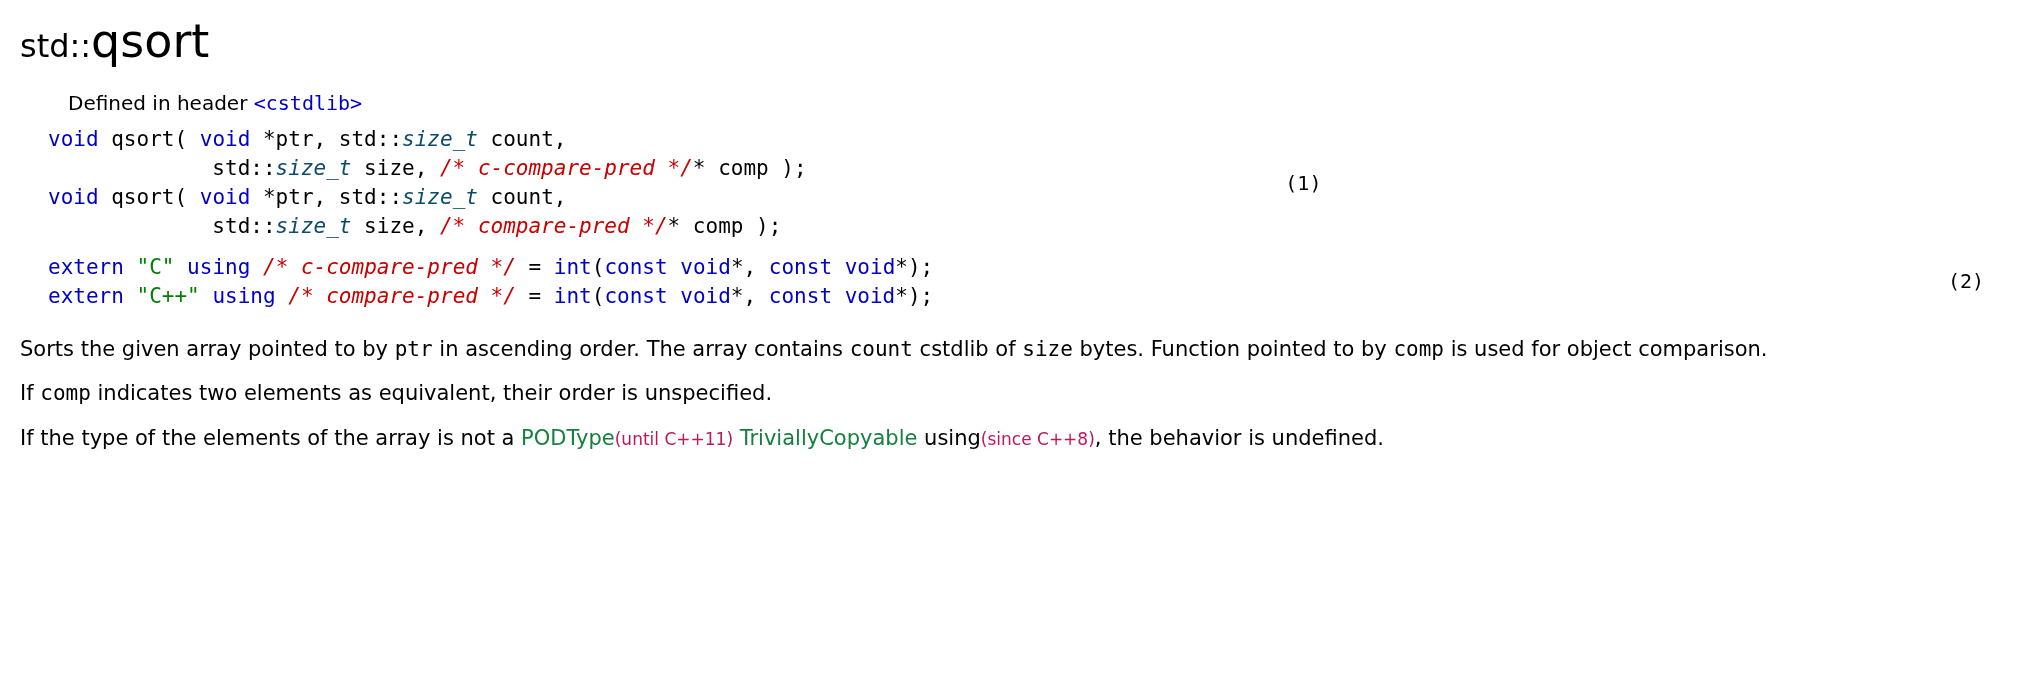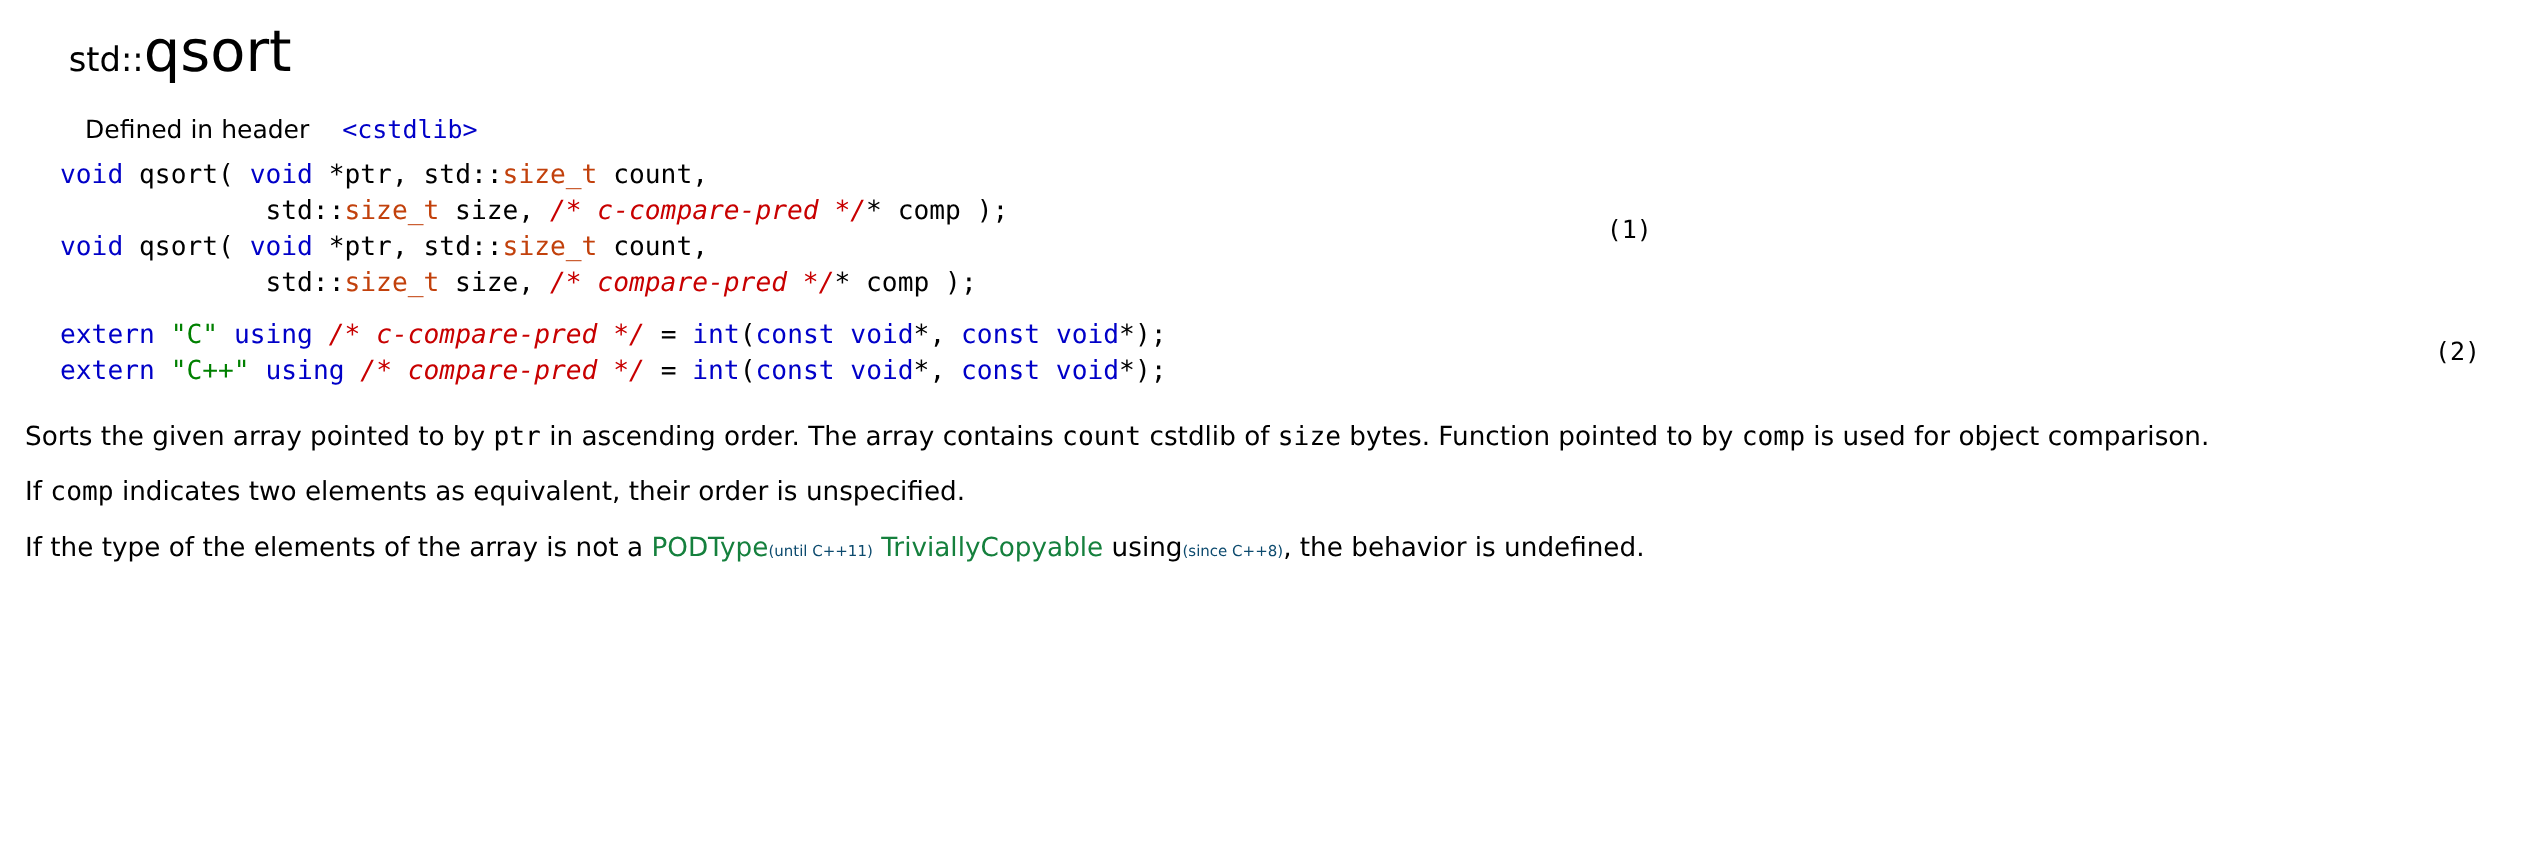--- a/index.html
+++ b/index.html
@@ -10,22 +10,21 @@
     font-size: 21px;
     color: #000000;
     line-height: 1.35;
   }
   .title {
     font-family: "DejaVu Sans", "Verdana", sans-serif;
     font-weight: normal;
     margin: 0 0 18px 0;
   }
   .title .ns {
-    font-size: 27px;
-    margin-left: 35px;
+    font-size: 32px;
   }
   .title .name {
     font-size: 46px;
   }
   .decl-box {
     margin-left: 28px;
     margin-bottom: 22px;
   }
   .defined-in {
     padding-left: 20px;
@@ -51,42 +50,41 @@
     text-align: left;
     padding-left: 40px;
   }
   .decl-note {
     color: #008000;
     font-size: 20px;
     min-width: 210px;
     padding-left: 14px;
   }
   .kw { color: #0000c8; }
-  .link-type { color: #c2410c; }
+  .link-type { color: #0c4a6e; font-style: italic; }
   .cm { color: #c80000; font-style: italic; }
   .st { color: #008000; }
   .plain { color: #000000; }
   .para {
     margin: 0 0 16px 0;
   }
   .inline-mono {
     font-family: "DejaVu Sans Mono", "Consolas", "Menlo", monospace;
   }
   .italic-link {
     color: #15803d;
   }
   .small-green-paren {
-    color: #0c4a6e;
-    font-size: 12px;
+    color: #be185d;
+    font-size: 17px;
     text-align: center;
   }
   .header-link {
     color: #0000c8;
     font-family: "DejaVu Sans Mono", "Consolas", monospace;
-    margin-left: 20px;
   }
 </style>
 </head>
 <body>
 
 <h1 class="title">
   <span class="ns">std::</span><span class="name">qsort</span>
 </h1>
 
 <div class="decl-box">

